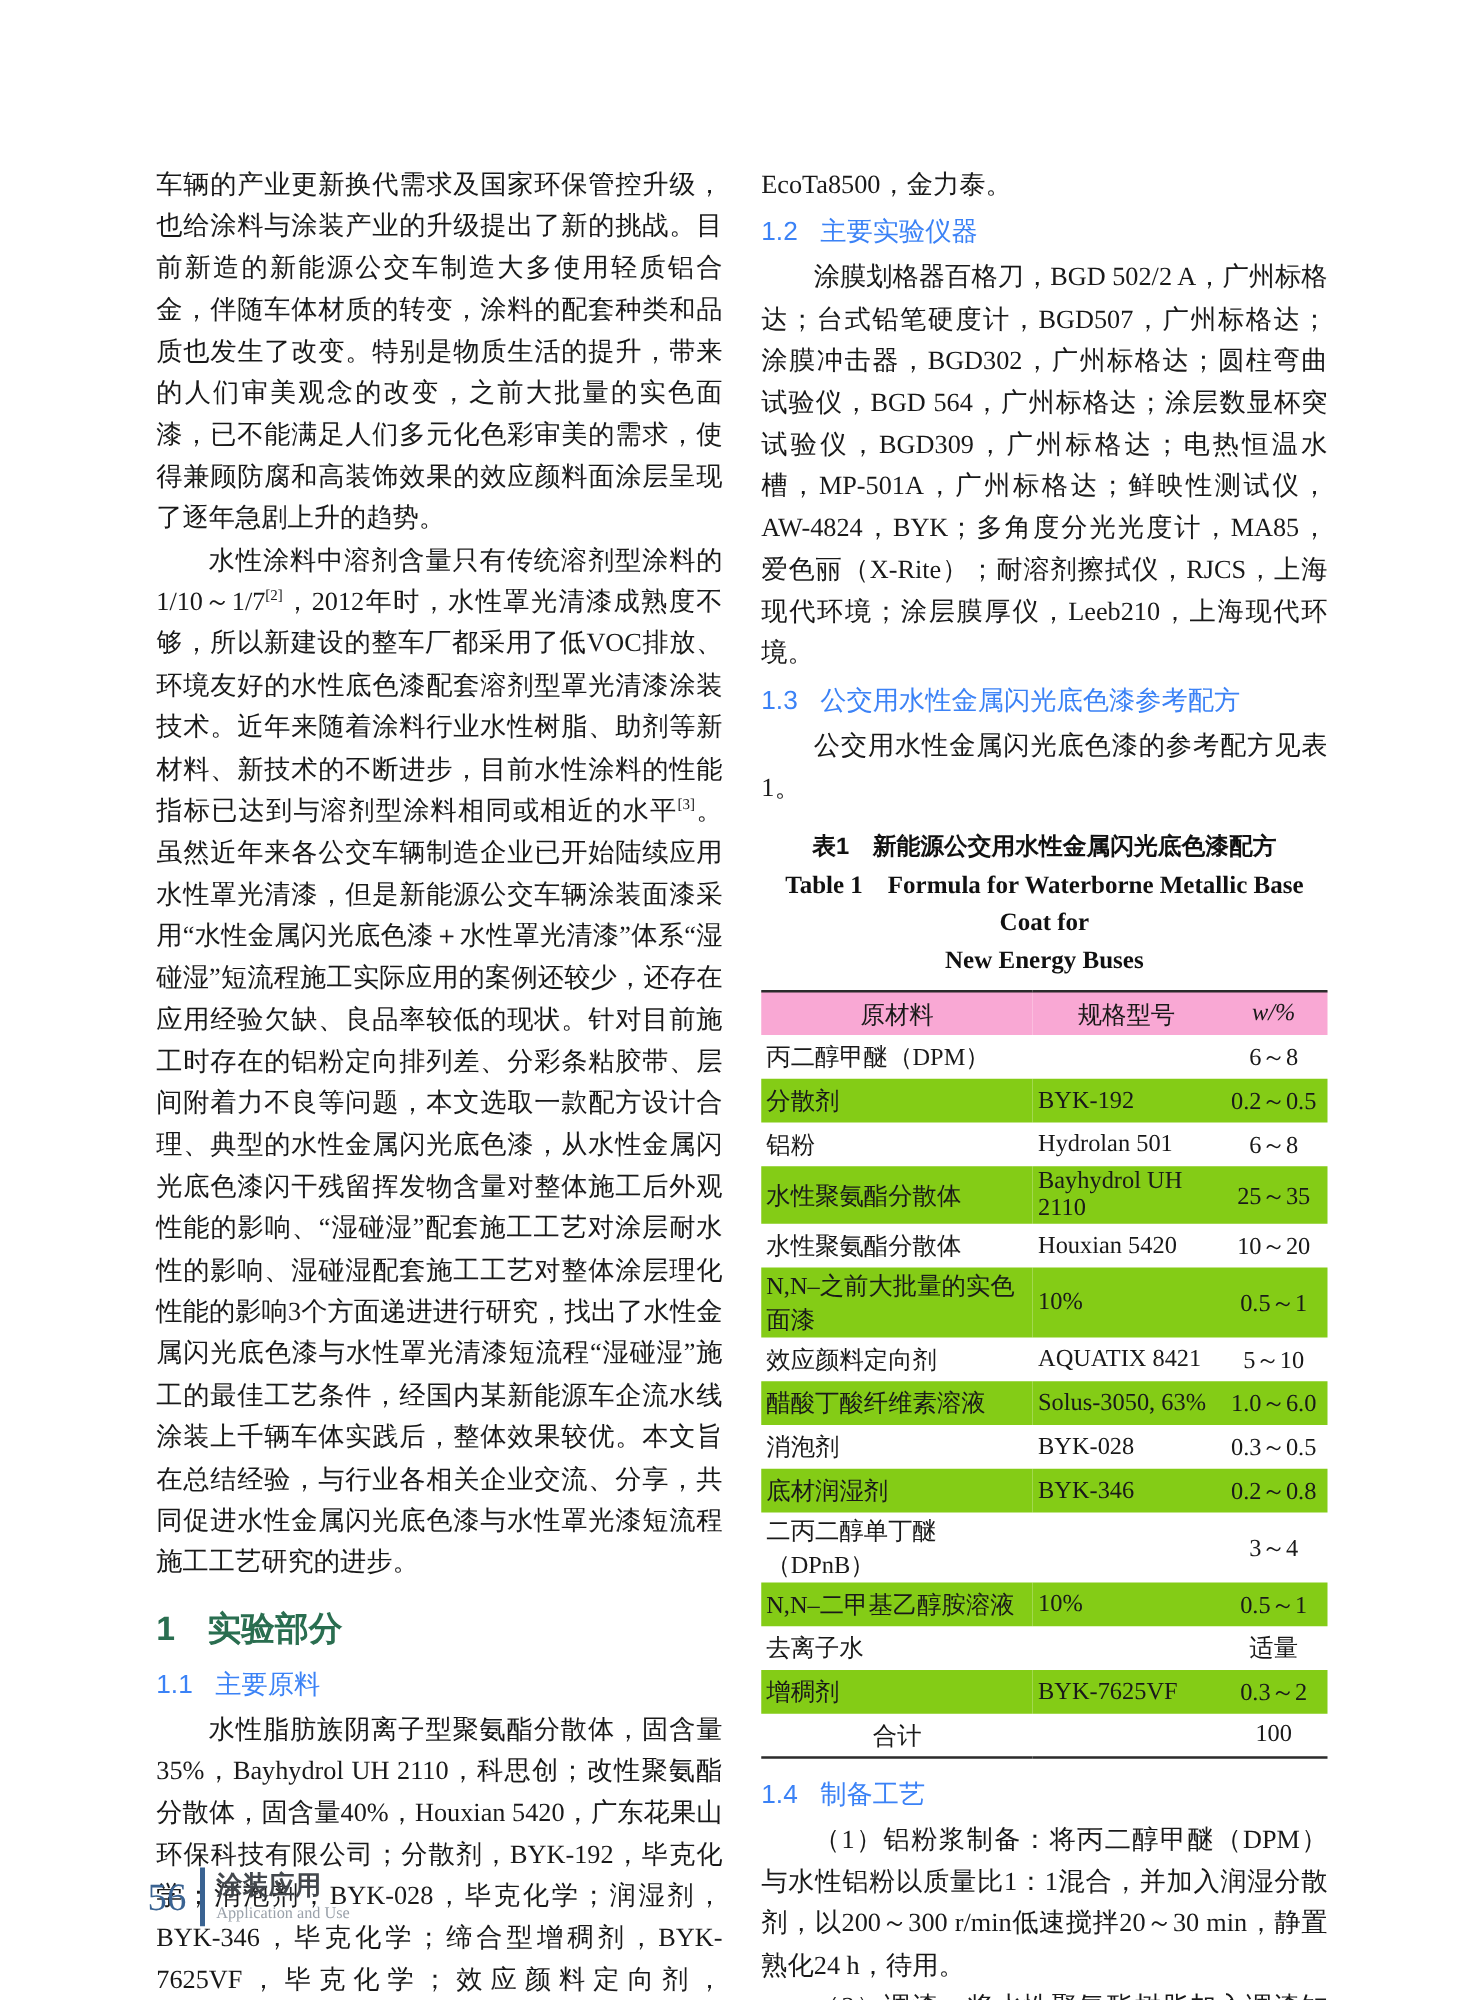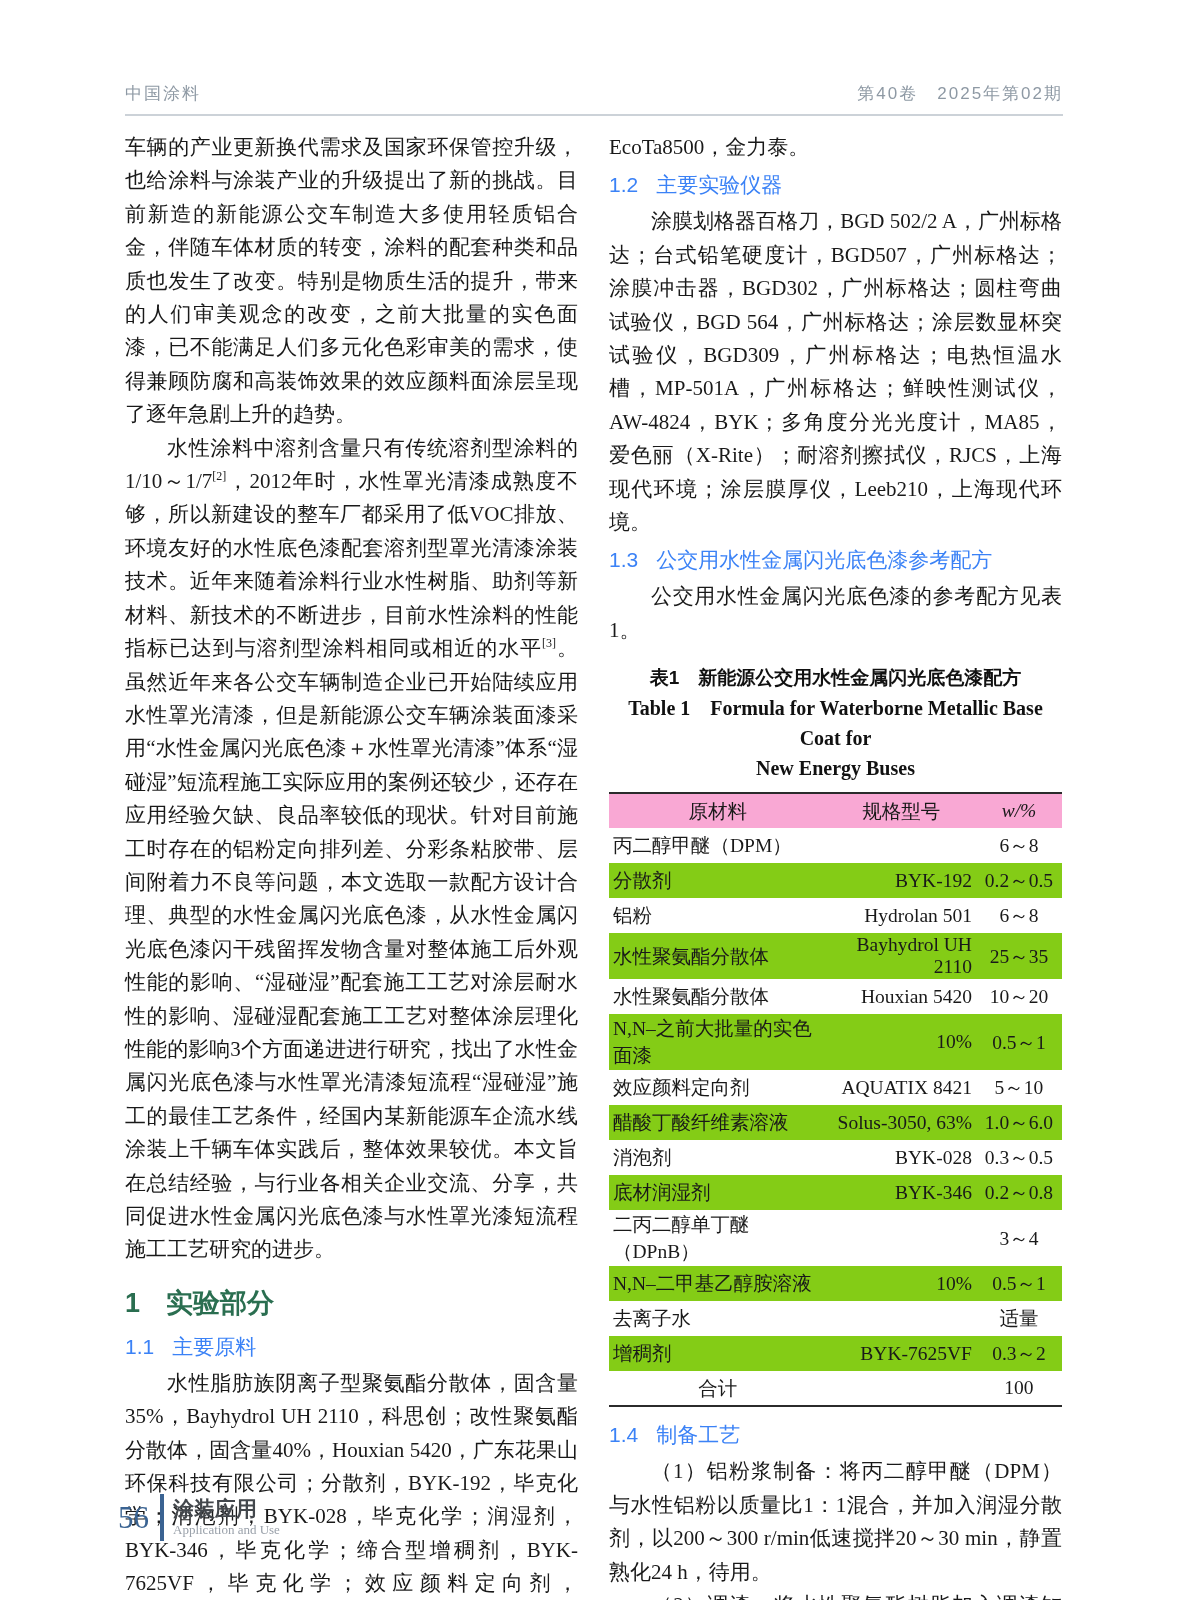--- a/index.html
+++ b/index.html
@@ -65,21 +65,21 @@
     border-top:2px solid #2b2b2b; border-bottom:2px solid #2b2b2b;
     font-size:19.5px;
   }
   table.formula th, table.formula td {
     height:35px; padding:1px 4px; font-weight:normal;
     vertical-align:middle;
   }
   table.formula thead th { background:#f9a8d4; text-align:center; }
   table.formula th:nth-child(3) { font-style:italic; }
   table.formula td:nth-child(1) { text-align:left; width:48%; }
-  table.formula td:nth-child(2) { text-align:right; width:33%; }
+  table.formula td:nth-child(2) { text-align:left; width:33%; }
   table.formula td:nth-child(3) { text-align:center; width:19%; }
   table.formula tr.shaded td { background:#84cc16; }
   table.formula tr.total td:nth-child(1) { text-align:center; }
   
   .footer {
     position:absolute; left:118px; top:1494px;
     display:flex; align-items:center;
   }
   .page-num {
     font-family:"Liberation Serif","DejaVu Serif",serif;
@@ -93,24 +93,20 @@
   .footer-col .footer-en {
     font-family:"Liberation Serif","DejaVu Serif",serif;
     font-size:13px; color:#9aa1aa; line-height:18px;
   }
 </style>
 </head>
 <body>
 
 <div class="page">
 
-  <div class="running-head">
-    <span>中国涂料</span>
-    <span>第40卷　2025年第02期</span>
-  </div>
 
   <div class="columns">
 
     <div class="col">
       <p>车辆的产业更新换代需求及国家环保管控升级，也给涂料与涂装产业的升级提出了新的挑战。目前新造的新能源公交车制造大多使用轻质铝合金，伴随车体材质的转变，涂料的配套种类和品质也发生了改变。特别是物质生活的提升，带来的人们审美观念的改变，之前大批量的实色面漆，已不能满足人们多元化色彩审美的需求，使得兼顾防腐和高装饰效果的效应颜料面涂层呈现了逐年急剧上升的趋势。</p>
       <p class="indent"><span>水性涂料中溶剂含量只有传统溶剂型涂料的1/10～1/7</span><sup>[2]</sup><span>，2012年时，水性罩光清漆成熟度不够，所以新建设的整车厂都采用了低VOC排放、环境友好的水性底色漆配套溶剂型罩光清漆涂装技术。近年来随着涂料行业水性树脂、助剂等新材料、新技术的不断进步，目前水性涂料的性能指标已达到与溶剂型涂料相同或相近的水平</span><sup>[3]</sup><span>。虽然近年来各公交车辆制造企业已开始陆续应用水性罩光清漆，但是新能源公交车辆涂装面漆采用“水性金属闪光底色漆＋水性罩光清漆”体系“湿碰湿”短流程施工实际应用的案例还较少，还存在应用经验欠缺、良品率较低的现状。针对目前施工时存在的铝粉定向排列差、分彩条粘胶带、层间附着力不良等问题，本文选取一款配方设计合理、典型的水性金属闪光底色漆，从水性金属闪光底色漆闪干残留挥发物含量对整体施工后外观性能的影响、“湿碰湿”配套施工工艺对涂层耐水性的影响、湿碰湿配套施工工艺对整体涂层理化性能的影响3个方面递进进行研究，找出了水性金属闪光底色漆与水性罩光清漆短流程“湿碰湿”施工的最佳工艺条件，经国内某新能源车企流水线涂装上千辆车体实践后，整体效果较优。本文旨在总结经验，与行业各相关企业交流、分享，共同促进水性金属闪光底色漆与水性罩光漆短流程施工工艺研究的进步。</span></p>
 
       <h1 class="section">
         <span class="h-num">1</span><span>实验部分</span>
       </h1>

